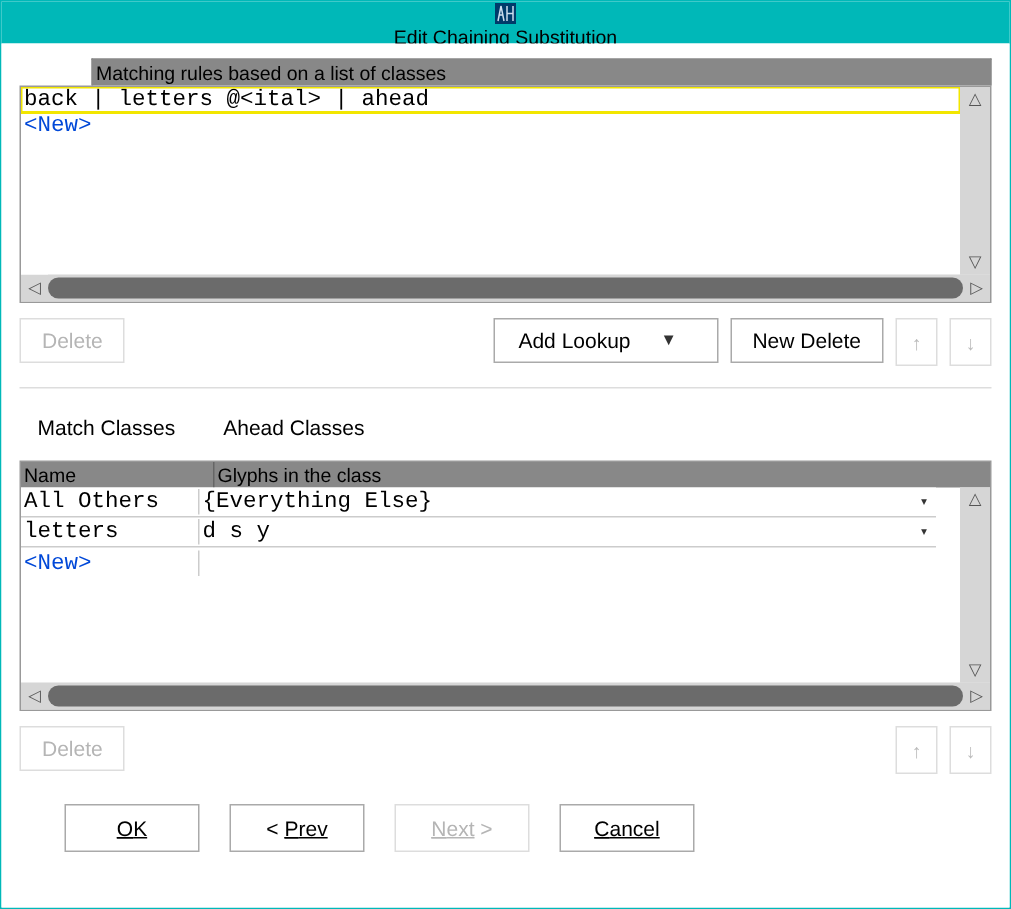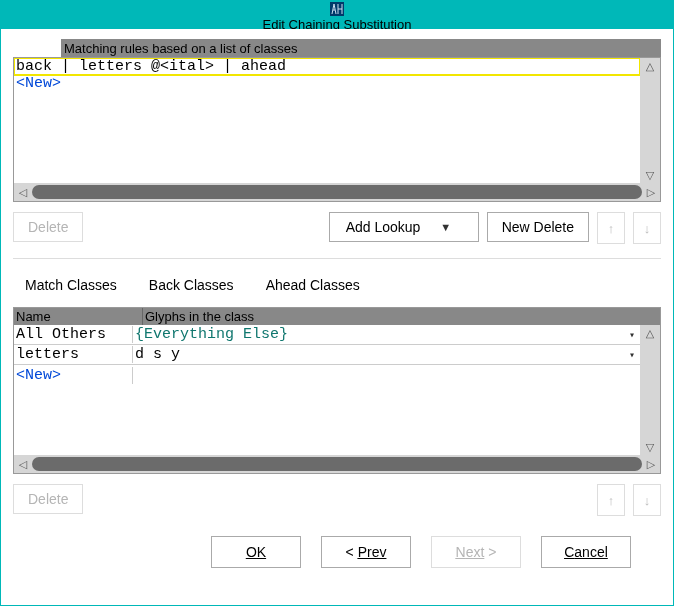--- a/index.html
+++ b/index.html
@@ -158,31 +158,31 @@
   }
   .classtable-header {
     display:flex;
     background:#888;
     font-size:13px;
     font-family: Tahoma, sans-serif;
   }
   .classtable-header .col { padding:1px 2px; }
   .col-name { width: 129px; border-right:1px solid #666;}
   .col-glyph { flex:1; }
-  .classtable-body { display:flex; }
+  .classtable-body { display:flex;gap:16px; }
   .classtable-rows { flex:1; height: 130px; background:#fff; font-family:"Courier New",monospace; font-size:15px; overflow:hidden;}
   .crow { display:flex; height:20px; border-bottom:1px solid #ccc; align-items:center;}
   .crow .c-name { width:119px; padding:0 2px; border-right:1px solid #ccc;}
   .crow .c-glyph { flex:1; padding:0 2px; display:flex; align-items:center;}
   .crow .c-glyph .caret { margin-left:auto; font-size:10px; color:#333; padding-right:3px;}
   .crow.new .c-name { color:#0048d8; }
-  .special { color:#0f766e; }
+  .special { color:#000000; }
   .bottom-buttons {
     display:flex;
-    justify-content: flex-end;
+    justify-content: flex-start;
     padding: 20px 30px 10px 30px;
     gap: 20px;
   }
   .bottom-buttons .btn { min-width: 90px; padding:7px 14px;}
   .underline-first { text-decoration: underline; text-decoration-color: currentColor;}
   .mono { font-family:"Courier New",monospace; }
 </style>
 </head>
 <body>
 
@@ -246,21 +246,20 @@
       </div>
       <button class="btn">New Delete</button>
       <div class="iconbtn">↑</div>
       <div class="iconbtn">↓</div>
     </div>
 
     <hr class="divider">
 
     <div class="tabs">
       <div class="tab active">Match Classes</div>
-      <div class="tab">Back Classes</div>
       <div class="tab">Ahead Classes</div>
     </div>
 
     <div class="classtable-wrap">
       <div class="classtable-header">
         <div class="col col-name">Name</div>
         <div class="col col-glyph">Glyphs in the class</div>
       </div>
       <div class="classtable-body">
         <div class="classtable-rows">

